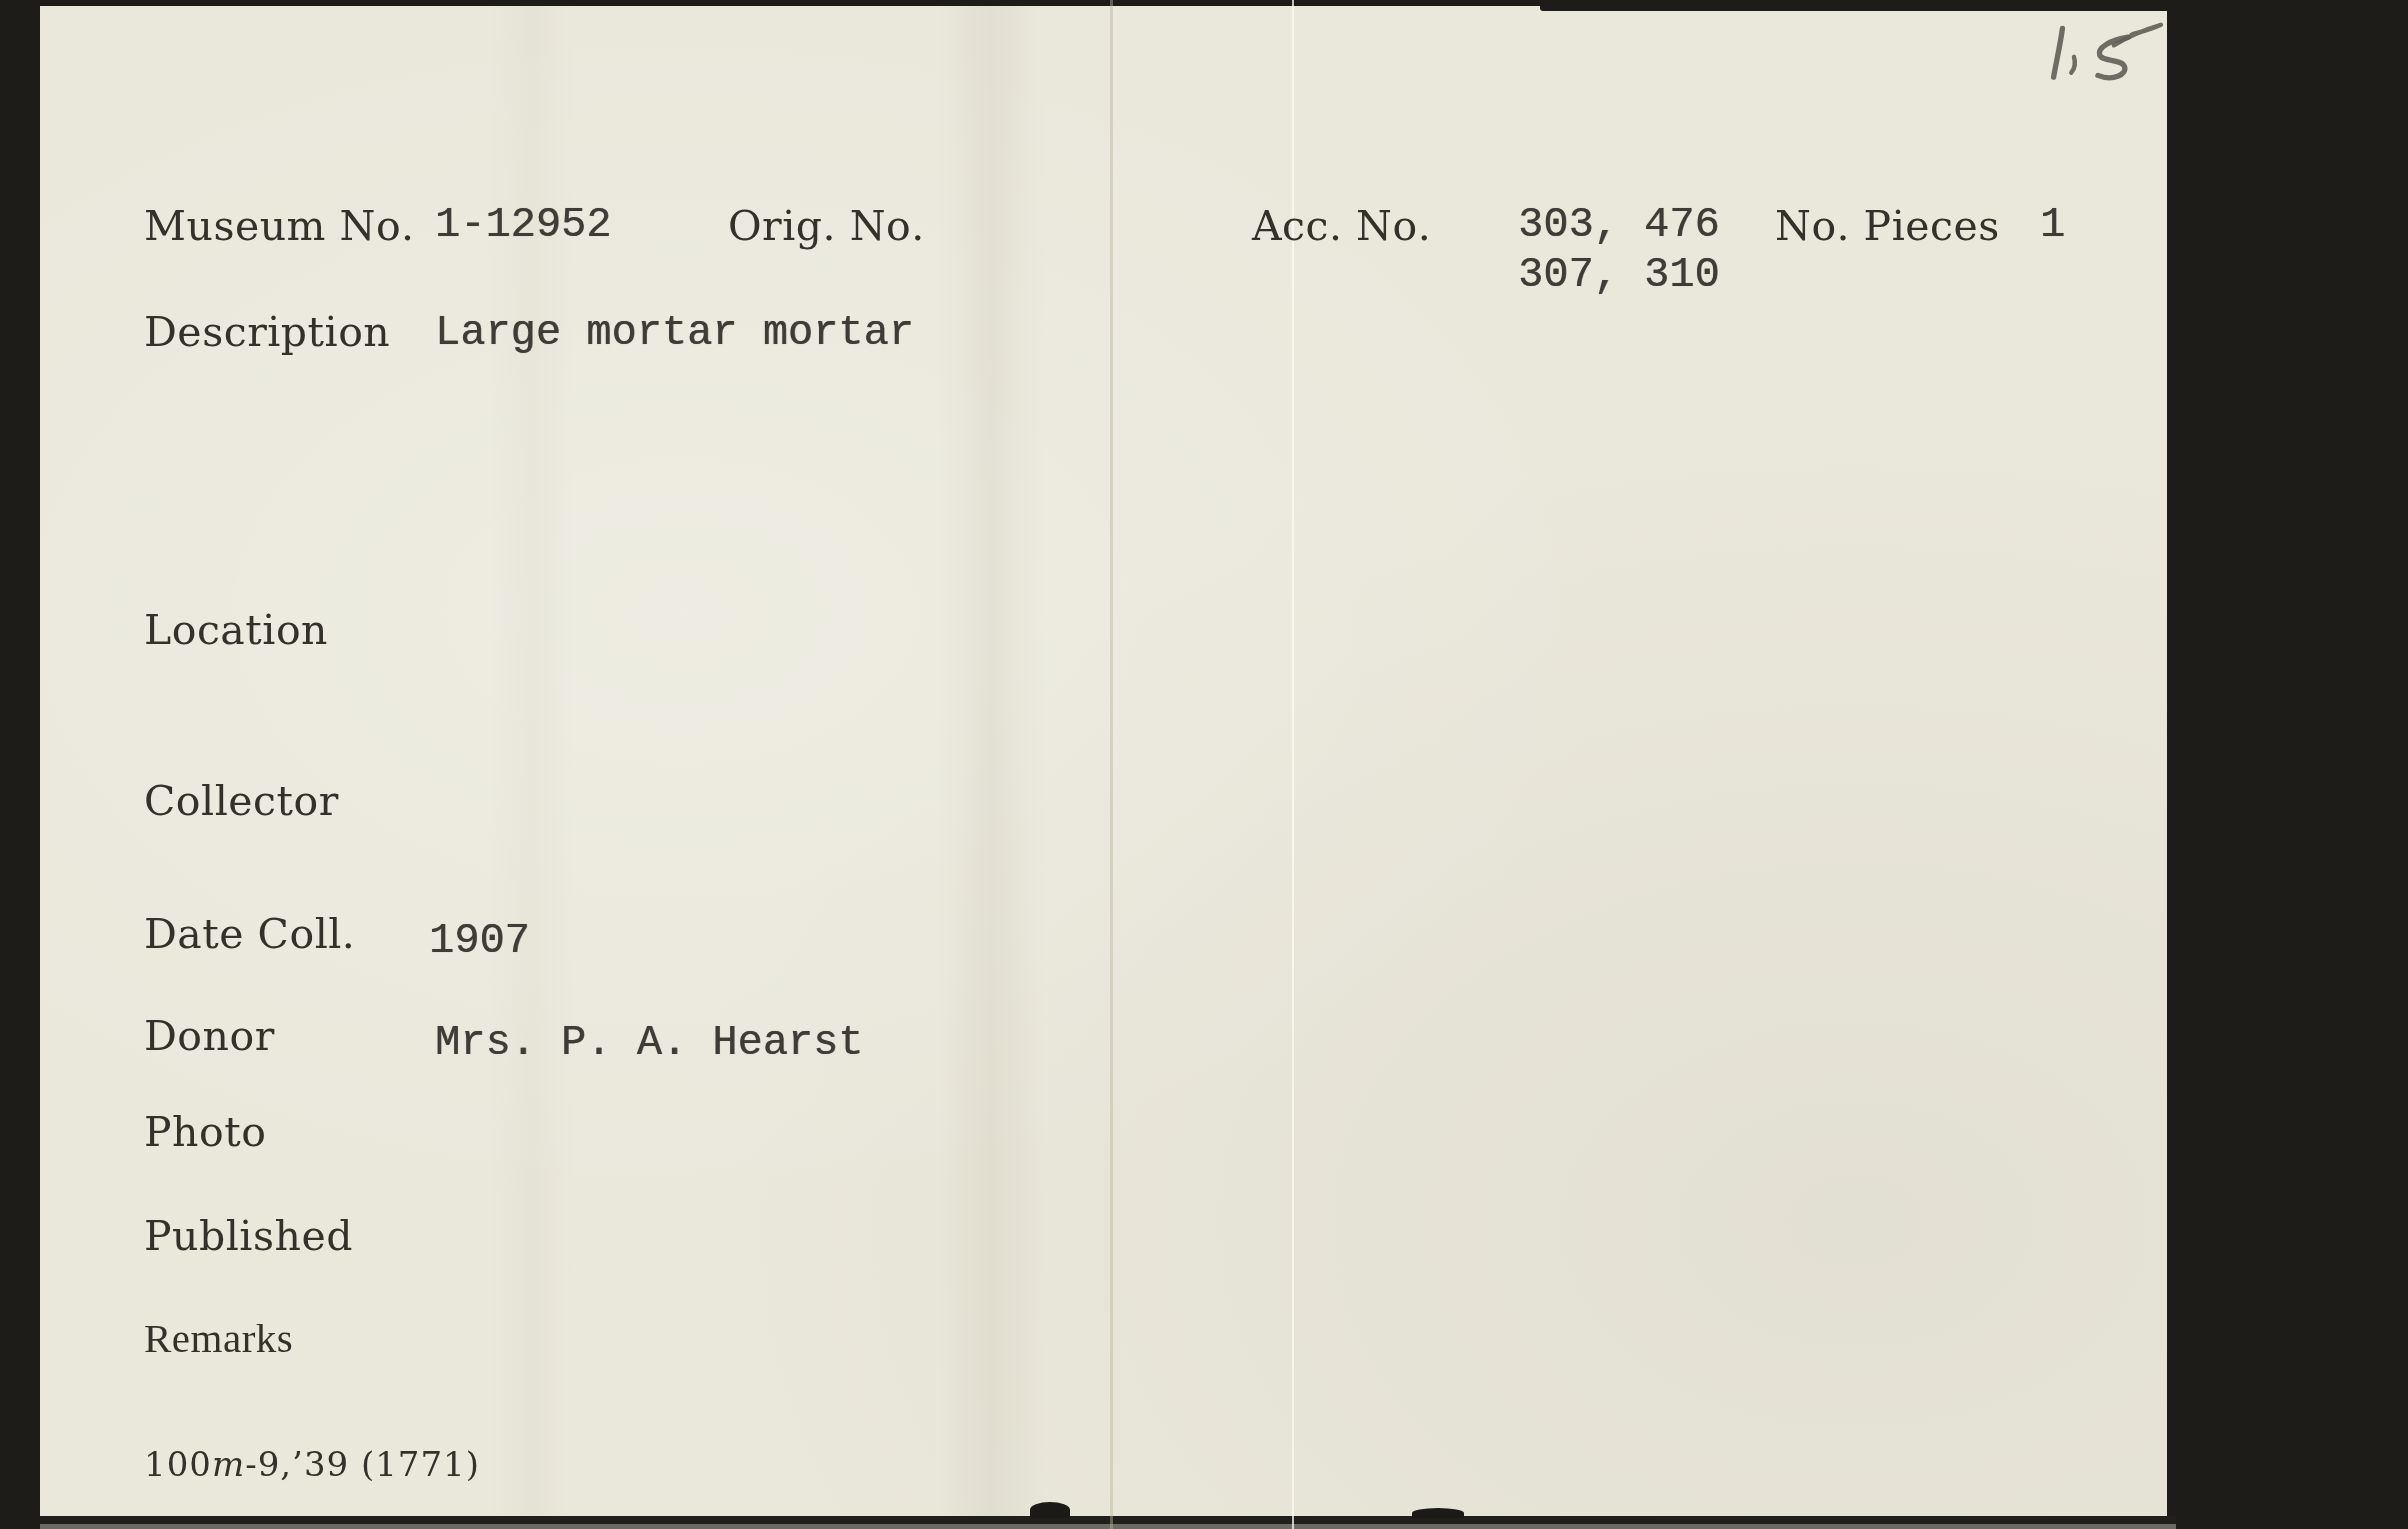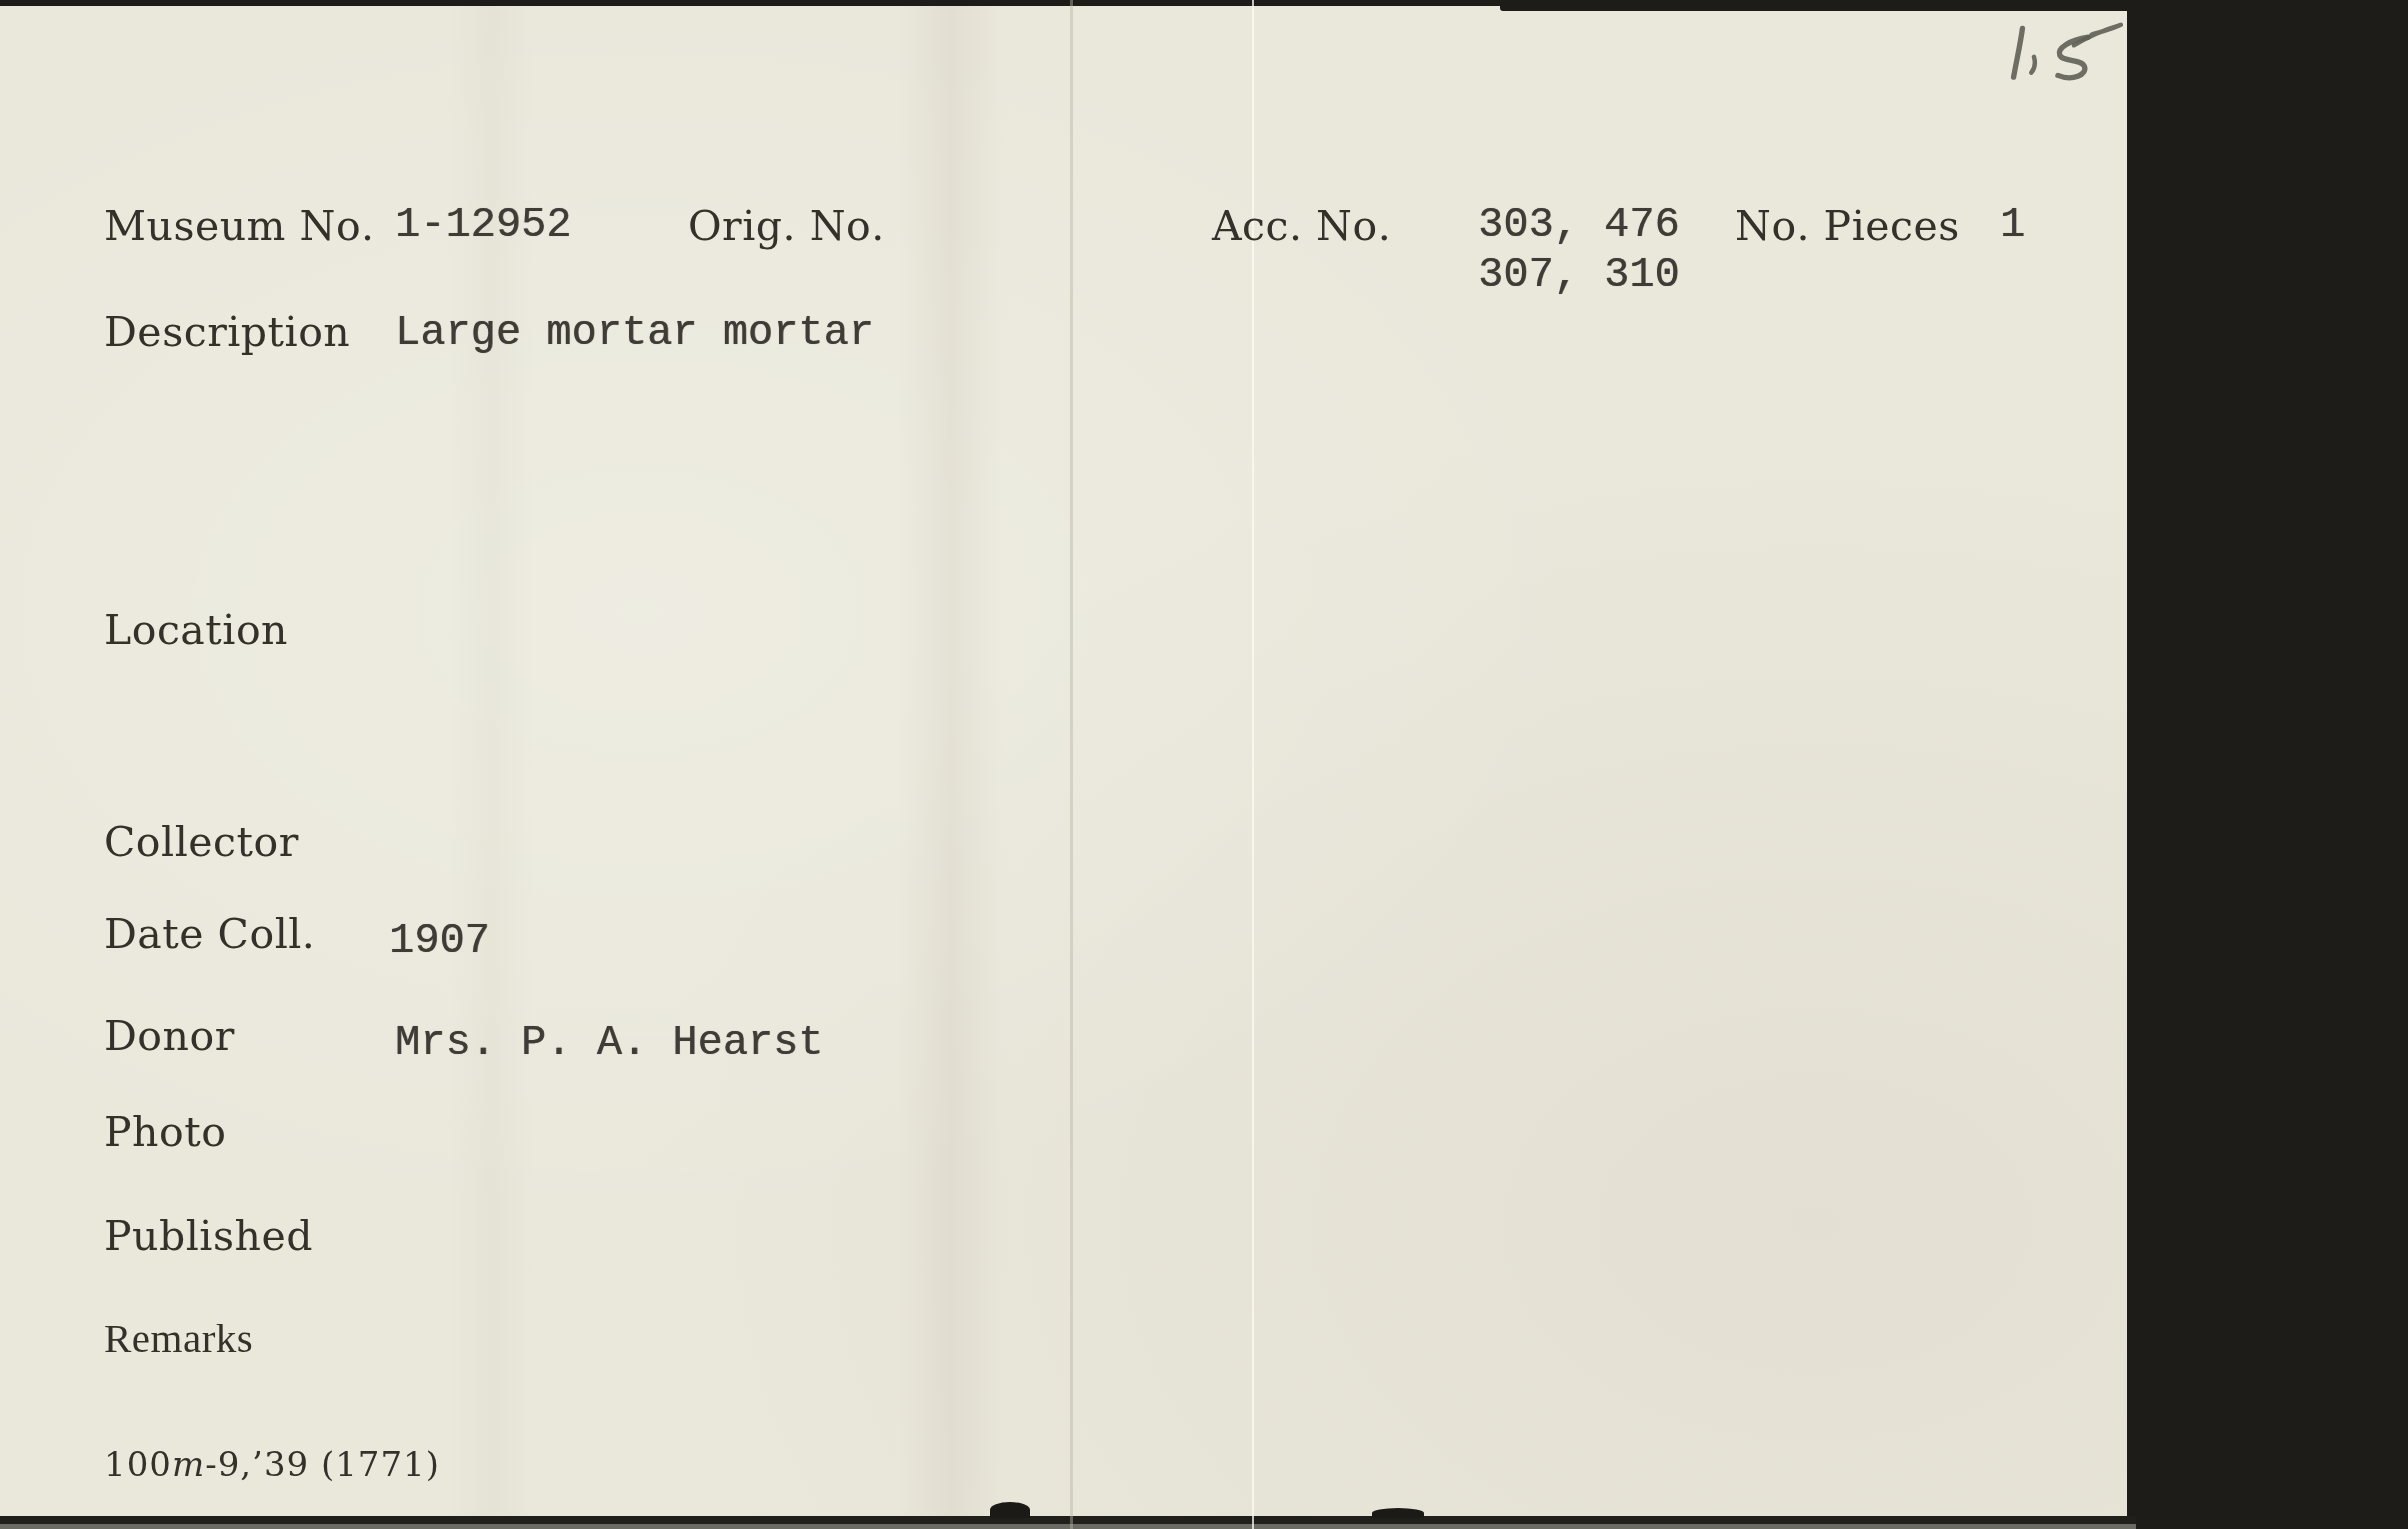--- a/index.html
+++ b/index.html
@@ -9,20 +9,21 @@
     --typed-ink:#3f3c37;
     --pencil:#605f57;
   }
   html,body{margin:0;padding:0;background:var(--edge-dark);}
   .scan{
     position:relative;
     width:2136px;height:1529px;
     background:var(--card-bg);
     overflow:hidden;
     font-kerning:none;
+    margin-left:40px;
   }
   
   .scan::before{
     content:"";position:absolute;inset:0;pointer-events:none;
     background:
       linear-gradient(90deg, rgba(0,0,0,0) 42%, rgba(173,168,148,0.14) 44.5%, rgba(0,0,0,0) 47%),
       linear-gradient(90deg, rgba(0,0,0,0) 21%, rgba(173,168,148,0.08) 23%, rgba(0,0,0,0) 25%),
       radial-gradient(ellipse 1400px 900px at 30% 40%, rgba(255,255,255,0.20), rgba(0,0,0,0) 70%),
       radial-gradient(ellipse 1600px 1100px at 85% 80%, rgba(160,155,135,0.10), rgba(0,0,0,0) 75%);
   }
@@ -79,21 +80,21 @@
   #museum-no-value   {left:395px;top:200px;}
   #orig-no-label     {left:688px;top:204px;}
   #acc-no-label      {left:1212px;top:204px;}
   #acc-no-value      {left:1478px;top:200px;}
   #no-pieces-label   {left:1735px;top:204px;}
   #no-pieces-value   {left:2000px;top:200px;}
   #description-label {left:104px;top:310px;}
   #description-value {left:395px;top:308px;}
   #location-label    {left:104px;top:608px;}
   #location-value    {left:395px;top:608px;}
-  #collector-label   {left:104px;top:820px;}
+  #collector-label   {left:104px;top:779px;}
   #collector-value   {left:395px;top:812px;}
   #date-coll-label   {left:104px;top:912px;}
   #date-coll-value   {left:389px;top:916px;text-align:center;}
   #donor-label       {left:104px;top:1014px;}
   #donor-value       {left:395px;top:1018px;}
   #photo-label       {left:104px;top:1110px;}
   #published-label   {left:104px;top:1214px;}
   #remarks-label     {left:104px;top:1316px;font-family:Liberation Serif, serif;}
 </style>
 </head>

